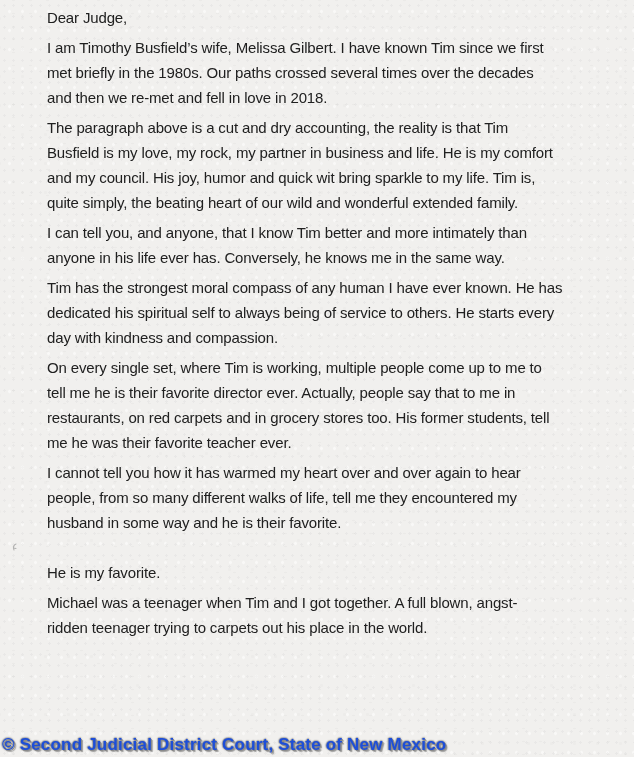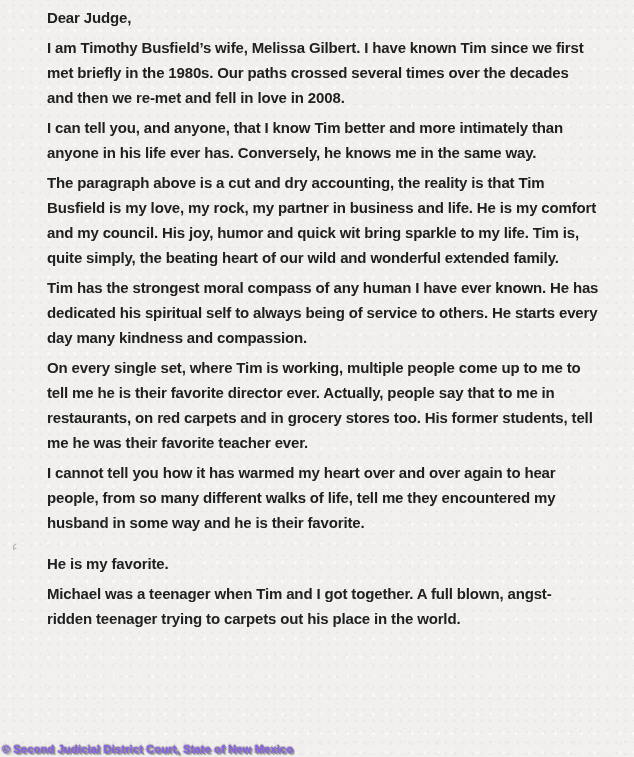--- a/index.html
+++ b/index.html
@@ -21,75 +21,74 @@
   }
   .paper {
     position: absolute;
     inset: 0;
   }
   .letter {
     position: absolute;
     left: 47px;
     top: 5px;
     right: 8px;
-    font-weight: bold;
   }
   .letter p {
     margin: 0 0 5px 0;
     font-size: 15px;
     line-height: 25px;
     letter-spacing: -0.15px;
     color: #202020;
     white-space: pre;      
   }
   .letter p.extra-gap {
-    margin-top: 16px;      
+    margin-top: 25px;      
   }
   .speck {
     position: absolute;
     left: 10px;
     top: 541px;
     opacity: 0.65;
   }
   .watermark {
     position: absolute;
     left: 2px;
     bottom: 2px;
     font-weight: bold;
-    font-size: 11px;
+    font-size: 17px;
     letter-spacing: 0.2px;
     white-space: nowrap;
-    color: #8b5cf6;
+    color: #1d4ed8;
     text-shadow:
       1px 1px 0 #8a8a8a,
       2px 2px 1px rgba(90,90,90,0.55),
       -1px 0 1px rgba(130,130,130,0.55),
       0 -1px 1px rgba(130,130,130,0.45),
       0 0 2px rgba(110,110,110,0.7);
   }
 </style>
 </head>
 <body>
 
 <div class="paper">
 
   <div class="letter">
     <p>Dear Judge,</p>
     <p>I am Timothy Busfield’s wife, Melissa Gilbert. I have known Tim since we first
 met briefly in the 1980s. Our paths crossed several times over the decades
-and then we re-met and fell in love in 2008.</p>
-    <p>I can tell you, and anyone, that I know Tim better and more intimately than
-anyone in his life ever has. Conversely, he knows me in the same way.</p>
+and then we re-met and fell in love in 2018.</p>
     <p>The paragraph above is a cut and dry accounting, the reality is that Tim
 Busfield is my love, my rock, my partner in business and life. He is my comfort
 and my council. His joy, humor and quick wit bring sparkle to my life. Tim is,
 quite simply, the beating heart of our wild and wonderful extended family.</p>
+    <p>I can tell you, and anyone, that I know Tim better and more intimately than
+anyone in his life ever has. Conversely, he knows me in the same way.</p>
     <p>Tim has the strongest moral compass of any human I have ever known. He has
 dedicated his spiritual self to always being of service to others. He starts every
-day many kindness and compassion.</p>
+day with kindness and compassion.</p>
     <p>On every single set, where Tim is working, multiple people come up to me to
 tell me he is their favorite director ever. Actually, people say that to me in
 restaurants, on red carpets and in grocery stores too. His former students, tell
 me he was their favorite teacher ever.</p>
     <p>I cannot tell you how it has warmed my heart over and over again to hear
 people, from so many different walks of life, tell me they encountered my
 husband in some way and he is their favorite.</p>
     <p class="extra-gap">He is my favorite.</p>
     <p>Michael was a teenager when Tim and I got together. A full blown, angst-
 ridden teenager trying to carpets out his place in the world.</p>

